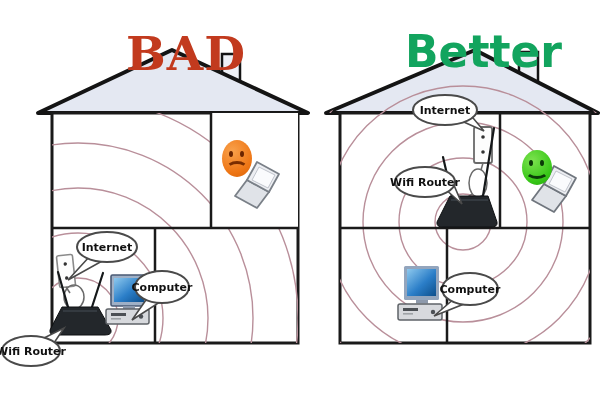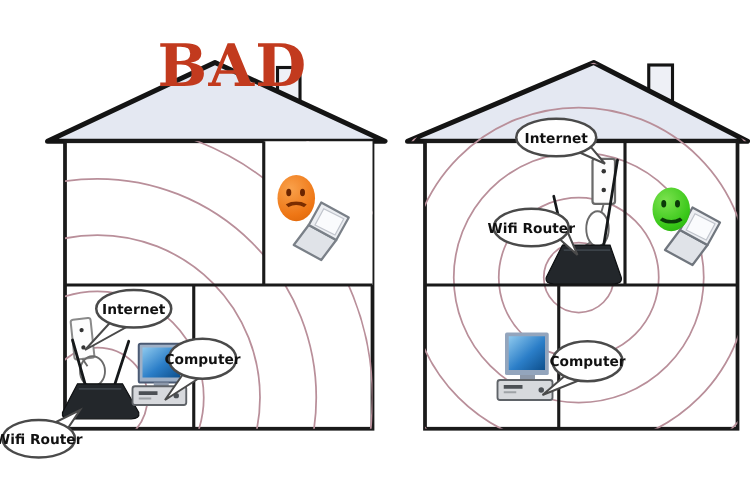--- a/index.html
+++ b/index.html
@@ -198,20 +198,21 @@
         <ellipse cx="425" cy="182" rx="30" ry="15" fill="#fff" stroke="#4a4a4a" stroke-width="2"></ellipse>
       </g>
       <g>
         <polygon points="455,298 434,316 464,304" fill="#fff" stroke="#4a4a4a" stroke-width="1.6"></polygon>
         <ellipse cx="470" cy="289" rx="28" ry="16" fill="#fff" stroke="#4a4a4a" stroke-width="2"></ellipse>
       </g>
     </g>
   </svg>
 
   <div class="house-title title-bad" style="color: rgb(194, 58, 30);">BAD</div>
+  <div class="house-title title-better" style="color: rgb(18, 164, 94);">Better</div>
 
   <div class="bubble-text" style="left:77px;top:232px;width:60px;height:30px;">Internet</div>
   <div class="bubble-text" style="left:135px;top:271px;width:54px;height:32px;">Computer</div>
   <div class="bubble-text" style="left:2px;top:336px;width:58px;height:30px;">Wifi Router</div>
 
   <div class="bubble-text" style="left:413px;top:95px;width:64px;height:30px;">Internet</div>
   <div class="bubble-text" style="left:395px;top:167px;width:60px;height:31px;">Wifi Router</div>
   <div class="bubble-text" style="left:442px;top:272px;width:56px;height:34px;">Computer</div>
 
   <div class="face face-sad">

